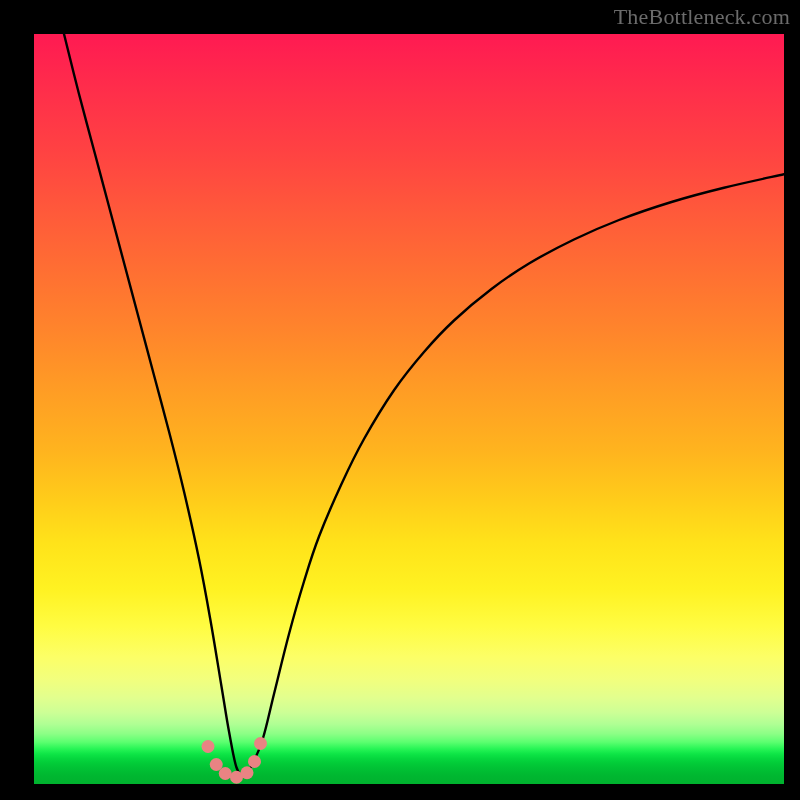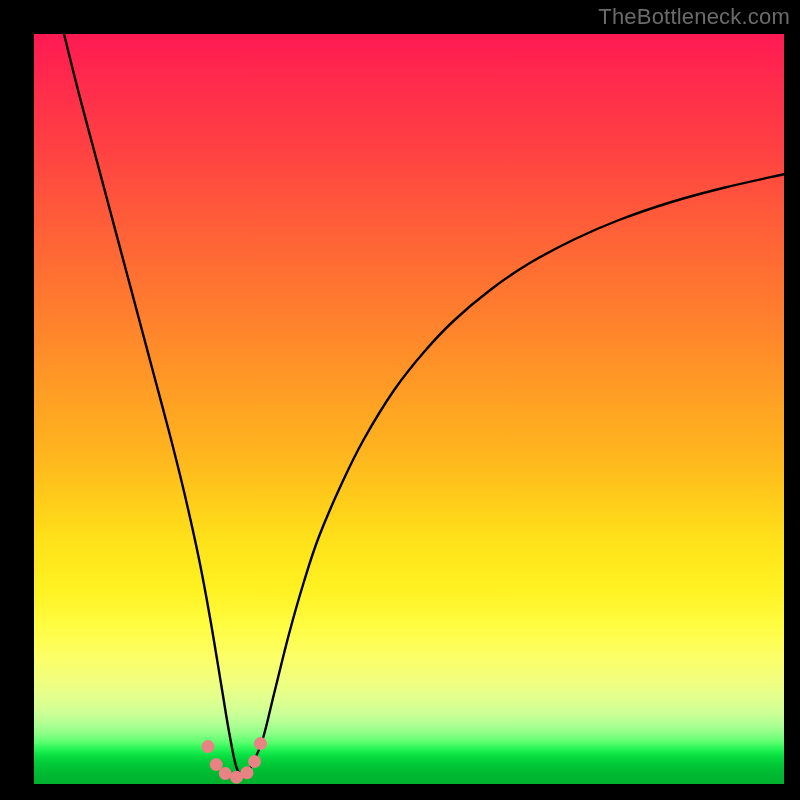--- a/index.html
+++ b/index.html
@@ -11,20 +11,21 @@
     background: #000;
     font-family: Arial, Helvetica, sans-serif;
   }
   .frame {
     position: absolute;
     left: 0;
     top: 0;
     width: 800px;
     height: 800px;
     background: #000;
+    font-family: Liberation Serif, serif;
   }
   .plot {
     position: absolute;
     left: 34px;
     top: 34px;
     width: 750px;
     height: 750px;
     background: linear-gradient(to bottom,
       #ff1a52 0%,
       #ff2f4a 8%,

